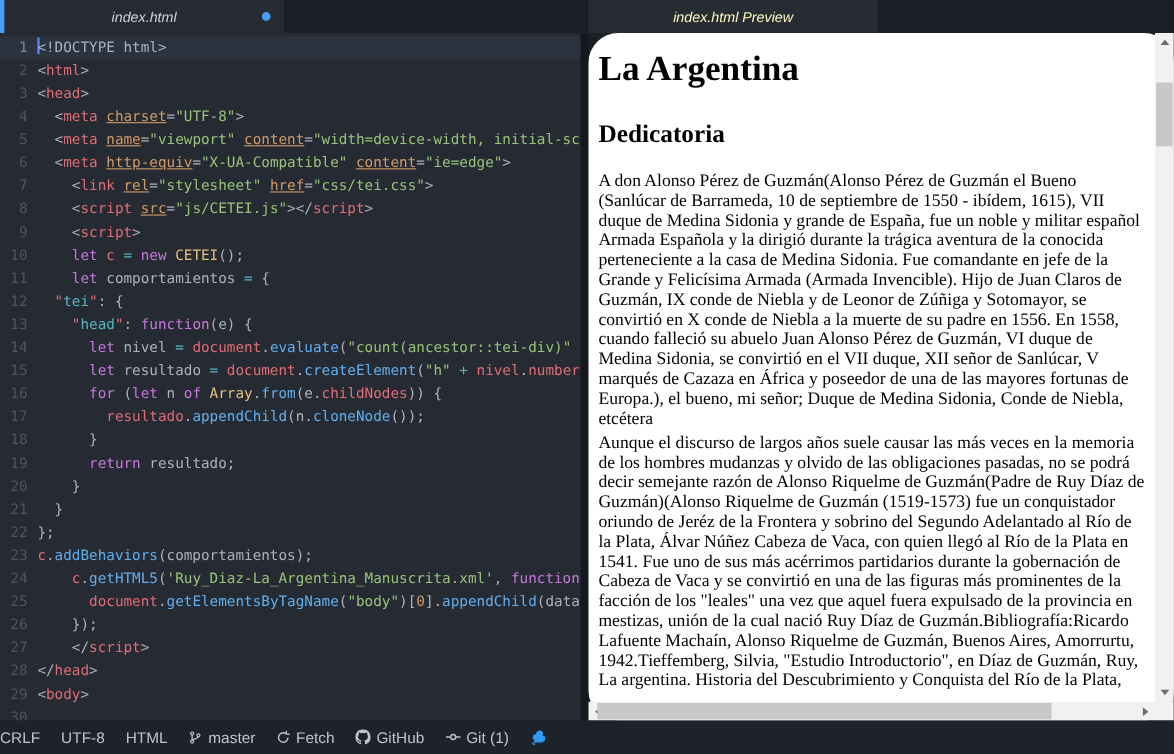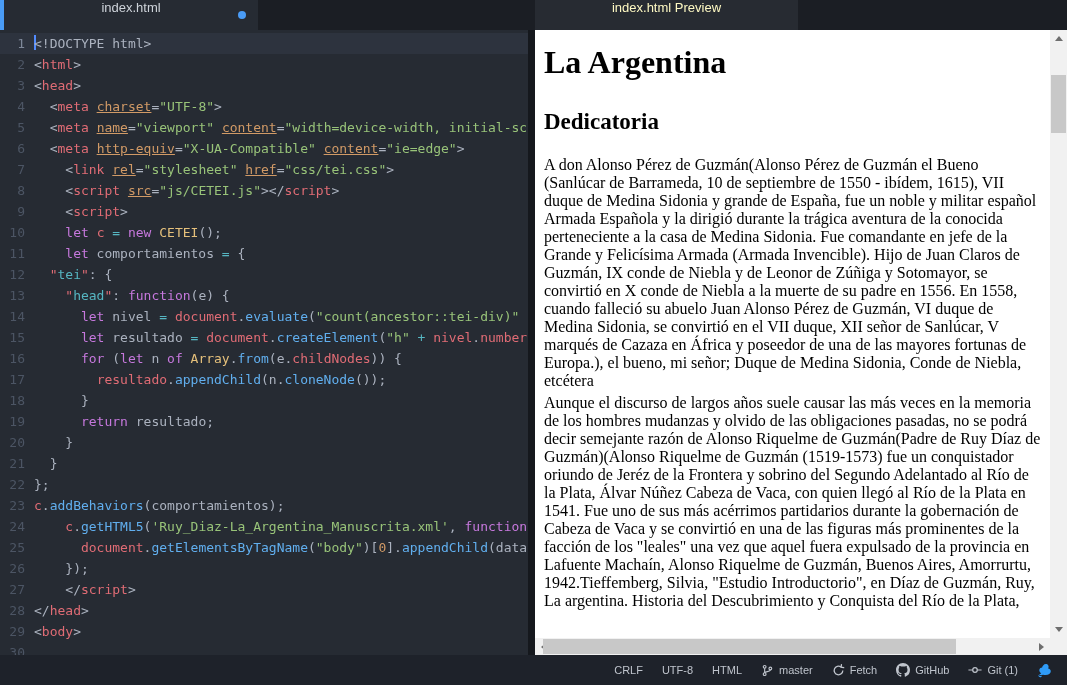--- a/index.html
+++ b/index.html
@@ -1,20 +1,20 @@
 <!DOCTYPE html>
 <html><head>
 <meta charset="utf-8">
 <style>
   * { margin:0; padding:0; box-sizing:border-box; }
   html,body { width:1067px; height:685px; overflow:hidden; background:#1b1e24; font-family:"Liberation Sans",sans-serif; }
 
   
   .tabbar { position:absolute; left:0; top:0; width:1067px; height:30px; background:#1b1e24; }
-  .tab { position:absolute; top:0; height:30px; display:flex; align-items:flex-start; justify-content:center; font-size:13px; }
+  .tab { position:absolute; top:0; height:30px; display:flex; align-items:center; justify-content:center; font-size:13px;font-style:italic; }
   .tab-left { left:0; width:258px; background:#262b33; color:#ced3da; border-left:4px solid #4a9cf6; }
   .tab-right { left:535px; width:263px; background:#272b32; color:#fef9c3; }
   .mod-dot { position:absolute; right:12px; top:11px; width:8px; height:8px; border-radius:50%; background:#4a9cf6; }
 
   
   .editor { position:absolute; left:0; top:30px; width:528px; height:625px; background:#262b33; overflow:hidden;
             font-family:"DejaVu Sans Mono","Liberation Mono",monospace; font-size:13px; line-height:21px; padding-top:3px; }
   .code-line { display:flex; height:21px; white-space:pre; position:relative; }
   .code-line.active { background:#2d333e; }
   .gutter { width:34px; min-width:34px; text-align:right; padding-right:9px; color:#4c5564; user-select:none; }
@@ -29,21 +29,21 @@
   .c-fn  { color:#61afef; }
   .c-op  { color:#56b6c2; }
   .c-key { color:#56b6c2; }
   .c-num { color:#d19a66; }
   .c-yel { color:#e5c07b; }
 
   
   .divider { position:absolute; left:528px; top:30px; width:7px; height:625px; background:#15181d; }
 
   
-  .preview { position:absolute; left:535px; top:30px; width:532px; height:625px; background:#ffffff; }
+  .preview { position:absolute; left:535px; top:30px; width:532px; height:625px; background:#ffffff;border-radius:27px; }
   .preview-content { position:absolute; left:0; top:0; width:515px; height:608px; overflow:hidden; padding:14px 4px 0 9px;
                      font-family:"Liberation Serif","DejaVu Serif",serif; color:#000; font-size:16px; line-height:18px; }
   .pv-h1 { font-size:32px; line-height:36px; font-weight:bold; margin-bottom:28px; }
   .pv-h2 { font-size:23px; line-height:27px; font-weight:bold; margin-bottom:21px; }
   .para { margin-bottom:4px; }
   .tline { white-space:nowrap; }
 
   
   .sb-v { position:absolute; left:515px; top:0; width:17px; height:608px; background:#f1f1f1; }
   .sb-h { position:absolute; left:0; top:608px; width:515px; height:17px; background:#f1f1f1; }
@@ -51,22 +51,22 @@
   .sb-btn { position:absolute; width:17px; height:17px; display:flex; align-items:center; justify-content:center; }
   .tri-up    { width:0;height:0;border-left:4px solid transparent;border-right:4px solid transparent;border-bottom:5px solid #6e6e6e; }
   .tri-down  { width:0;height:0;border-left:4px solid transparent;border-right:4px solid transparent;border-top:5px solid #6e6e6e; }
   .tri-left  { width:0;height:0;border-top:4px solid transparent;border-bottom:4px solid transparent;border-right:5px solid #6e6e6e; }
   .tri-right { width:0;height:0;border-top:4px solid transparent;border-bottom:4px solid transparent;border-left:5px solid #6e6e6e; }
   .sb-thumb-v { position:absolute; left:1px; top:45px; width:15px; height:58px; background:#c8c8c8; }
   .sb-thumb-h { position:absolute; left:8px; top:1px; width:413px; height:15px; background:#c8c8c8; }
 
   
   .statusbar { position:absolute; left:0; top:655px; width:1067px; height:30px; background:#1e222a;
-               display:flex; align-items:center; justify-content:flex-end; gap:19px; padding-right:14px;
-               color:#bfc4cc; font-size:11px; }
+               display:flex; align-items:center; justify-content:flex-start; gap:19px; padding-right:14px;
+               color:#bfc4cc; font-size:14px; }
   .status-item { display:flex; align-items:center; gap:5px; cursor:default; }
   .status-item svg { display:block; }
 </style>
 </head>
 <body>
 
 <div class="tabbar">
   <div class="tab tab-left">
     <span>index.html</span>
     <span class="mod-dot"></span>
@@ -137,20 +137,21 @@
         <div class="para">
           <div class="tline">Aunque el discurso de largos años suele causar las más veces en la memoria</div>
           <div class="tline">de los hombres mudanzas y olvido de las obligaciones pasadas, no se podrá</div>
           <div class="tline">decir semejante razón de Alonso Riquelme de Guzmán(Padre de Ruy Díaz de</div>
           <div class="tline">Guzmán)(Alonso Riquelme de Guzmán (1519-1573) fue un conquistador</div>
           <div class="tline">oriundo de Jeréz de la Frontera y sobrino del Segundo Adelantado al Río de</div>
           <div class="tline">la Plata, Álvar Núñez Cabeza de Vaca, con quien llegó al Río de la Plata en</div>
           <div class="tline">1541. Fue uno de sus más acérrimos partidarios durante la gobernación de</div>
           <div class="tline">Cabeza de Vaca y se convirtió en una de las figuras más prominentes de la</div>
           <div class="tline">facción de los "leales" una vez que aquel fuera expulsado de la provincia en</div>
+          <div class="tline">mestizas, unión de la cual nació Ruy Díaz de Guzmán.Bibliografía:Ricardo</div>
           <div class="tline">Lafuente Machaín, Alonso Riquelme de Guzmán, Buenos Aires, Amorrurtu,</div>
           <div class="tline">1942.Tieffemberg, Silvia, "Estudio Introductorio", en Díaz de Guzmán, Ruy,</div>
           <div class="tline">La argentina. Historia del Descubrimiento y Conquista del Río de la Plata,</div>
         </div>
       </div>
   </div>
 
   <div class="sb-v">
     <div class="sb-btn" style="top:0;left:0;">
         <span class="tri-up"></span>

